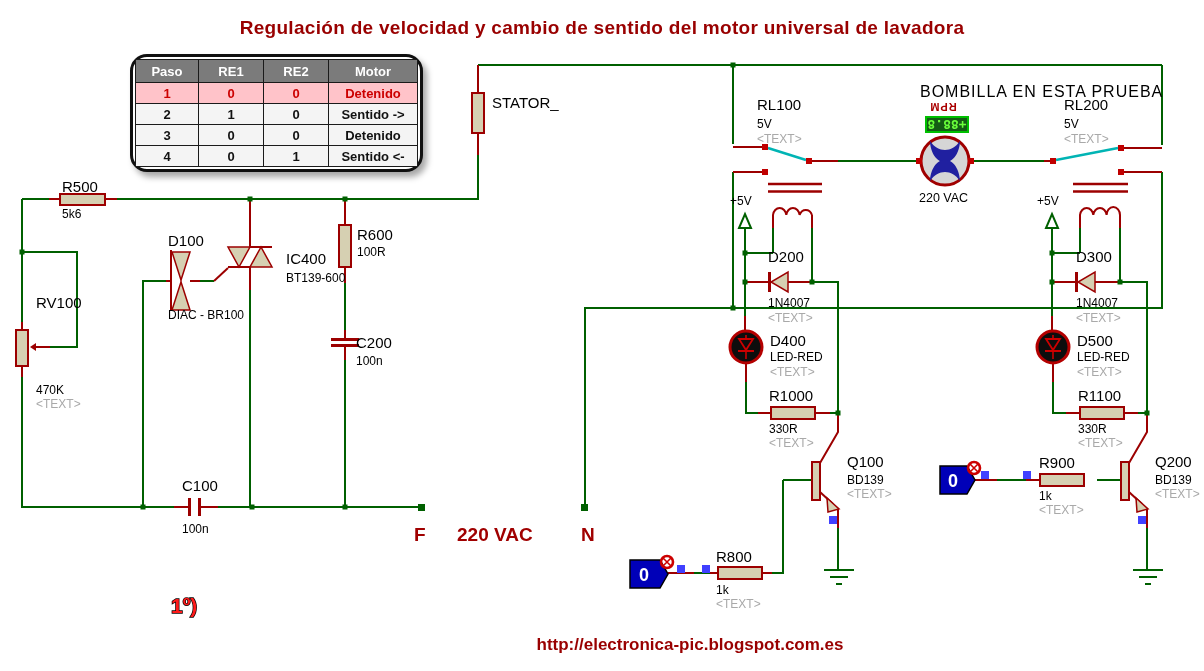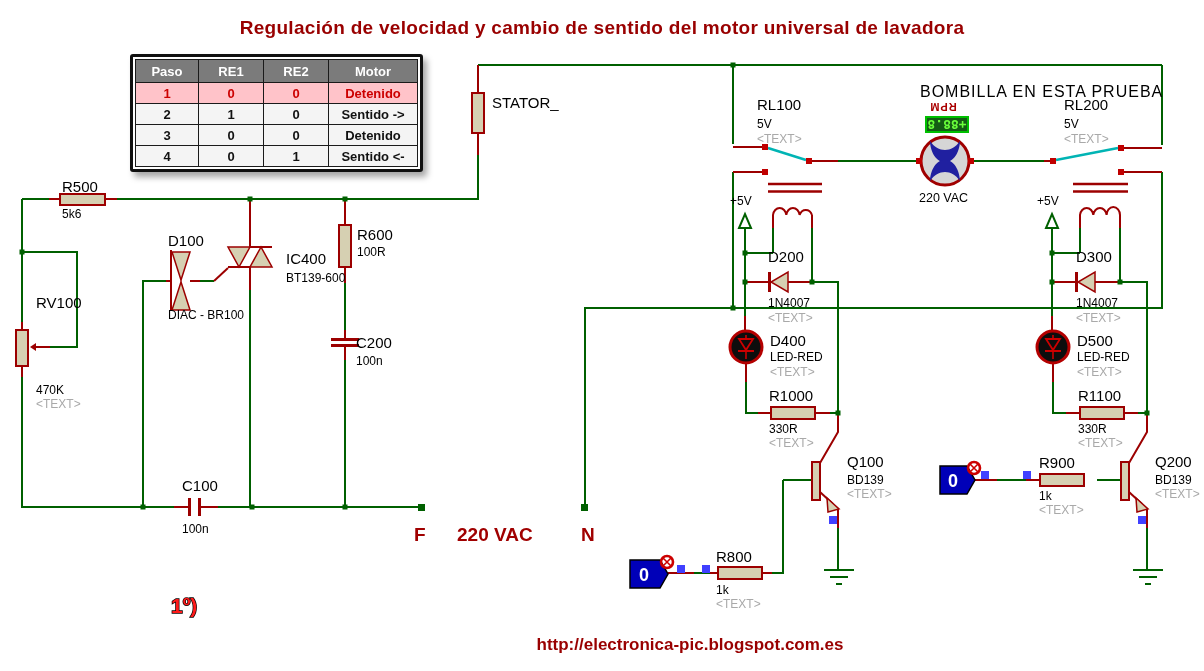--- a/index.html
+++ b/index.html
@@ -21,21 +21,21 @@
   .blk{font:16px "Liberation Sans",sans-serif;fill:#000;letter-spacing:1px}
   .small{font:12.5px "Liberation Sans",sans-serif;fill:#000}
   .title-t{font:bold 19px "Liberation Sans",sans-serif;fill:#990000;letter-spacing:.3px}
   .url-t{font:bold 17px "Liberation Sans",sans-serif;fill:#990000}
   .mains-t{font:bold 19px "Liberation Sans",sans-serif;fill:#a00000}
   .step-t{font:bold 21px "Liberation Sans",sans-serif;fill:#ff1a1a;stroke:#000;stroke-width:1.4px;paint-order:stroke}
   .seg{font:bold 13px "DejaVu Sans Mono",monospace;fill:#6aff3a}
   .rpmlbl{font:bold 11px "Liberation Sans",sans-serif;fill:#aa0000;letter-spacing:1px}
   .logic0{font:bold 18px "Liberation Sans",sans-serif;fill:#fff}
   
-  #ttable-wrap{position:absolute;left:130px;top:54px;border:3px solid #101010;border-radius:3px;
+  #ttable-wrap{position:absolute;left:130px;top:54px;border:3px solid #101010;border-radius:17px;
                background:#fff;padding:2px;box-shadow:4px 5px 6px rgba(0,0,0,.35)}
   table.ttable{border-collapse:collapse;font:bold 13px "Liberation Sans",sans-serif;}
   table.ttable th,table.ttable td{border:1px solid #1a1a1a;text-align:center;padding:0;height:20px}
   table.ttable th{background:#7b7b7b;color:#fff;height:22px}
   table.ttable td{background:#f4f4f4;color:#111}
   tr.row-active td{background:#ffc3c9;color:#cc0000}
   .c-paso{width:62px}.c-re1{width:64px}.c-re2{width:64px}.c-motor{width:88px}
 </style>
 </head>
 <body>

